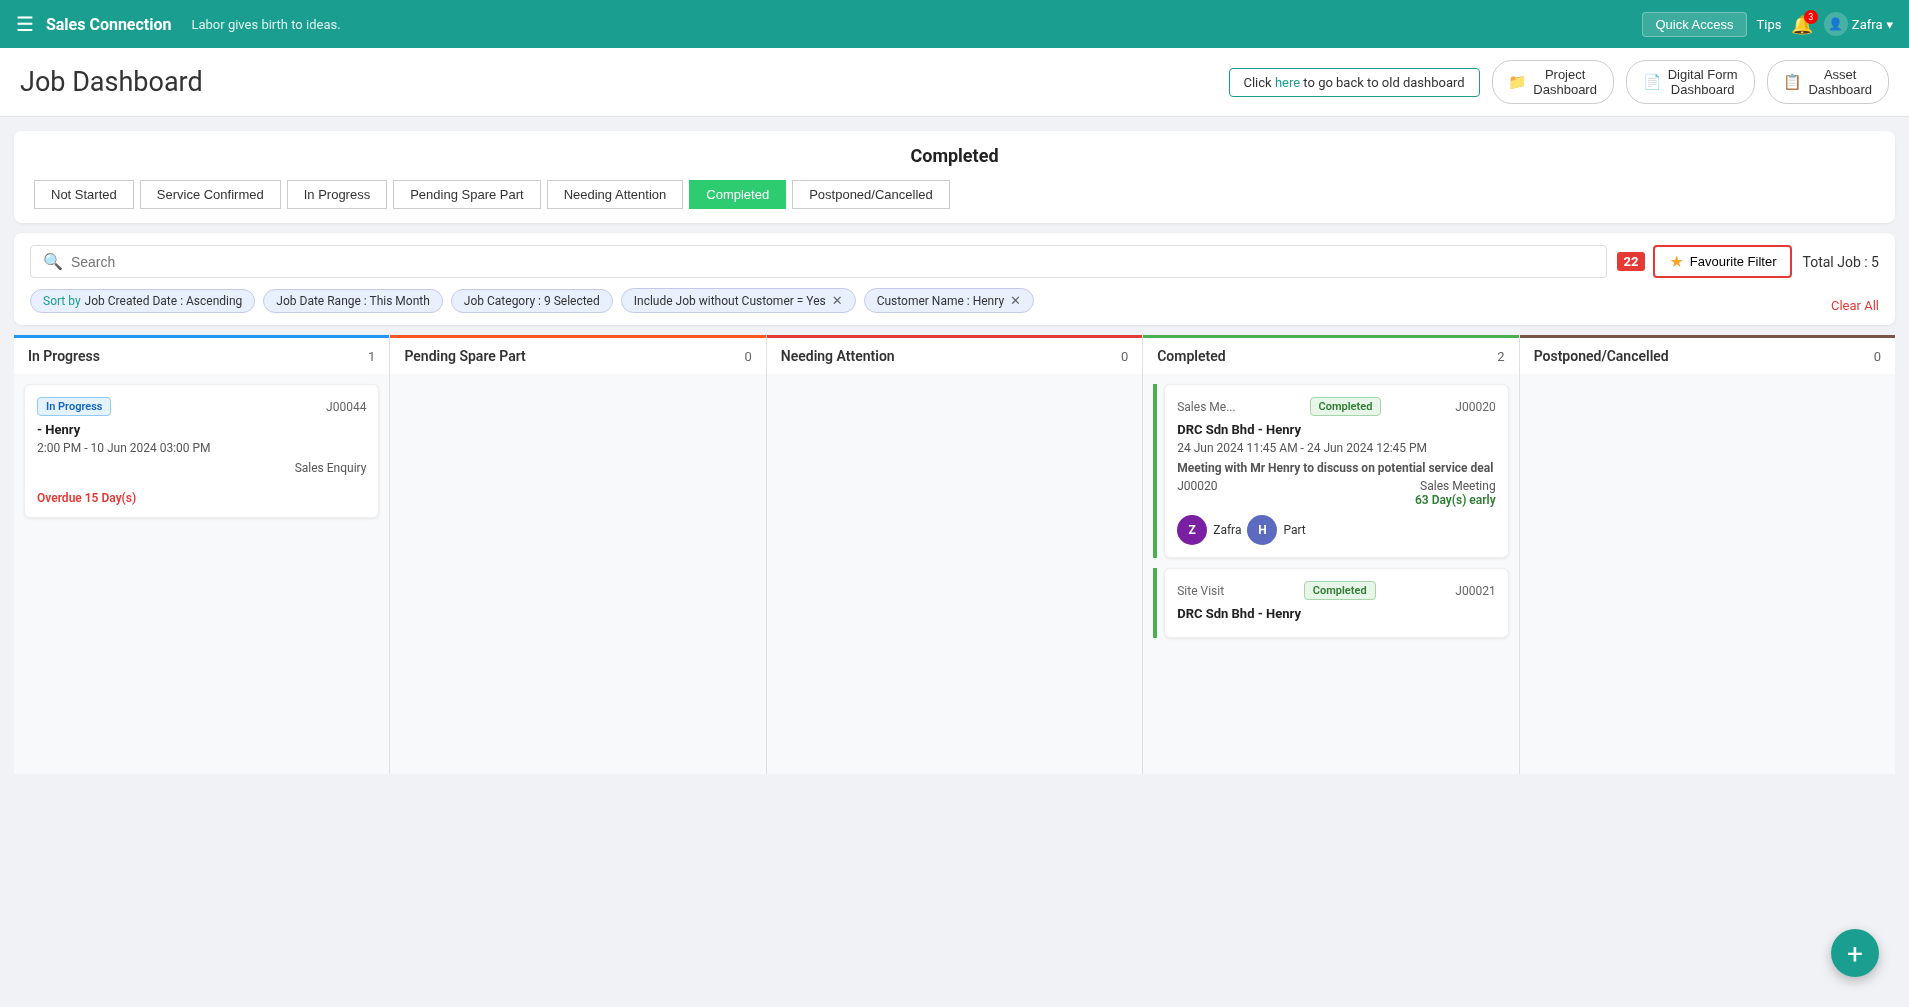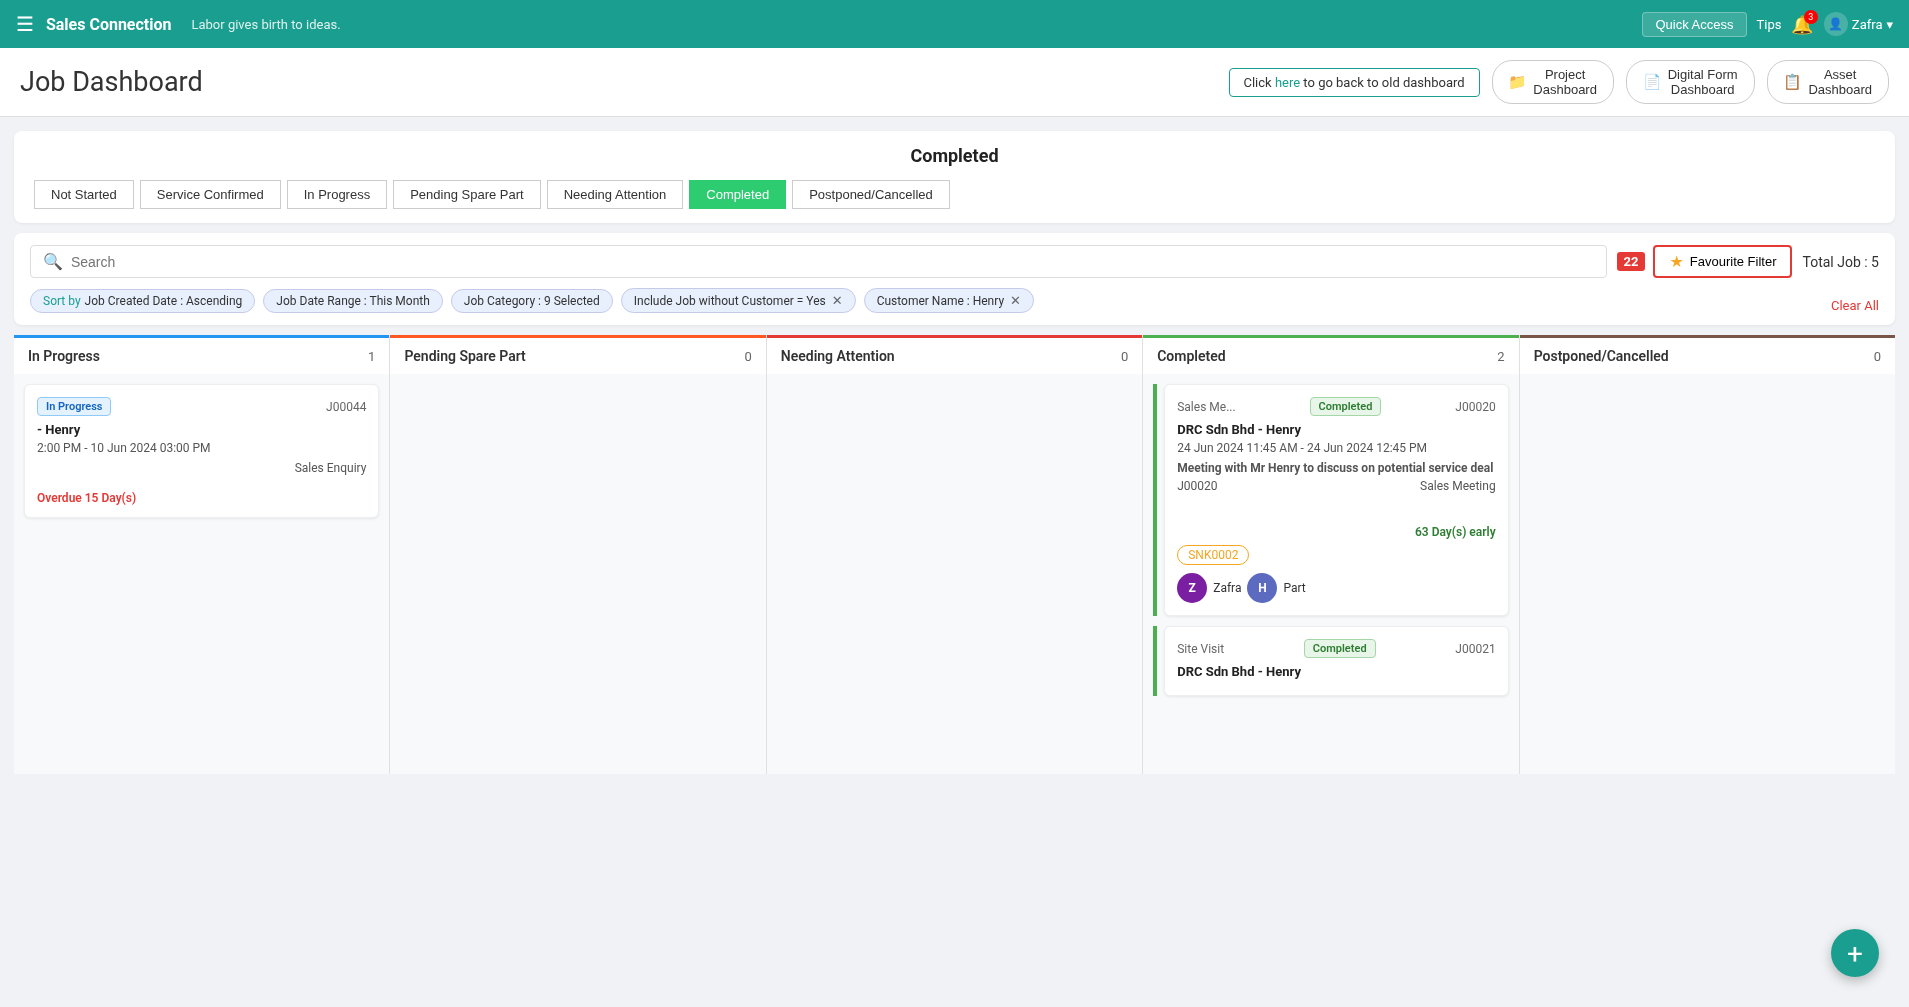--- a/index.html
+++ b/index.html
@@ -223,21 +223,21 @@
       font-size: 11px;
       font-weight: 600;
     }
     .badge-inprogress { background: #e3f2fd; color: #1565C0; border: 1px solid #90caf9; }
     .badge-completed { background: #e8f5e9; color: #2e7d32; border: 1px solid #a5d6a7; }
     .job-number { font-size: 12px; color: #666; }
     .job-client { font-weight: 700; font-size: 13px; margin-bottom: 4px; color: #222; }
     .job-time { font-size: 12px; color: #555; margin-bottom: 6px; }
     .job-category { text-align: right; font-size: 12px; color: #555; }
     .job-overdue { color: #e53935; font-size: 12px; font-weight: 600; margin-top: 16px; }
-    .job-early { color: #2e7d32; font-size: 12px; font-weight: 600; text-align: right; margin-top: 32px; }
+    .job-early { color: #2e7d32; font-size: 12px; font-weight: 600; text-align: right; }
     .job-id-row { display: flex; justify-content: space-between; font-size: 12px; color: #555; margin-top: 4px; }
     .job-desc { font-size: 12px; color: #555; margin: 4px 0; font-weight: bold; }
     .job-snk-badge {
       display: inline-block;
       border: 1px solid #f5a623;
       color: #f5a623;
       border-radius: 12px;
       padding: 2px 10px;
       font-size: 12px;
       margin-top: 6px;
@@ -424,23 +424,20 @@
             <span class="job-number">J00020</span>
           </div>
           <div class="job-client">DRC Sdn Bhd - Henry</div>
           <div class="job-time">24 Jun 2024 11:45 AM - 24 Jun 2024 12:45 PM</div>
           <div class="job-desc">Meeting with Mr Henry to discuss on potential service deal</div>
           <div class="job-id-row">
             <span>J00020</span>
             <span>Sales Meeting</span>
           </div>
           <div class="job-early">63 Day(s) early</div>
-          <div>
-            <span class="job-snk-badge">SNK0002</span>
-          </div>
           <div class="job-avatars">
             <span class="avatar avatar-z">Z</span>
             <span class="avatar-name">Zafra</span>
             <span class="avatar avatar-h">H</span>
             <span class="avatar-name">Part</span>
           </div>
         </div>
       </div>
 
       <div class="completed-card-left-border">

